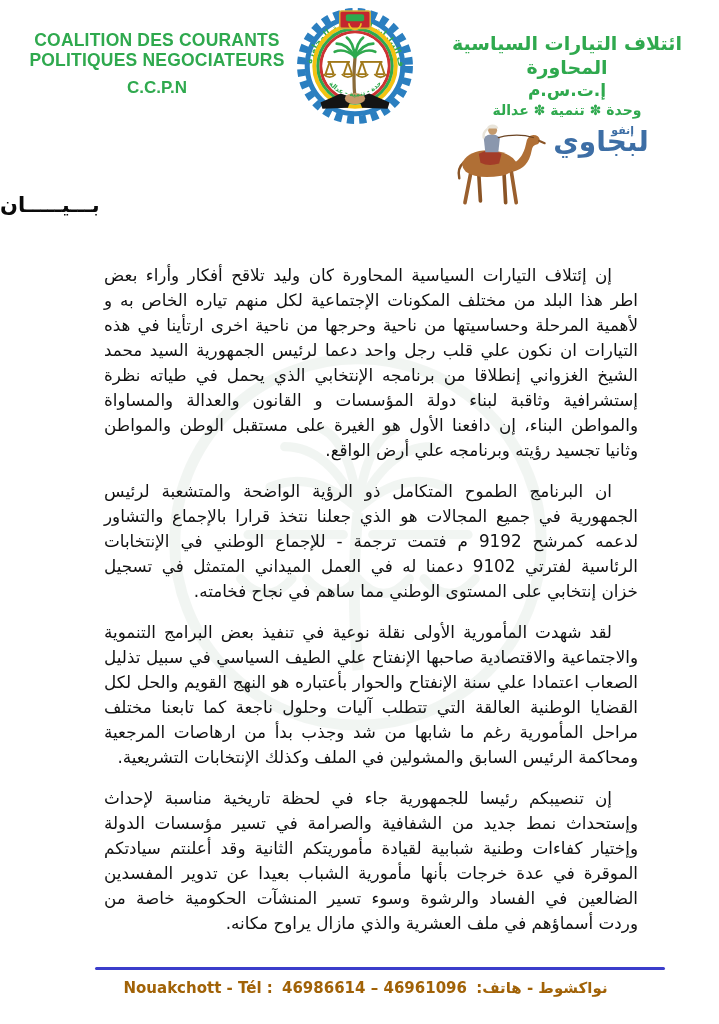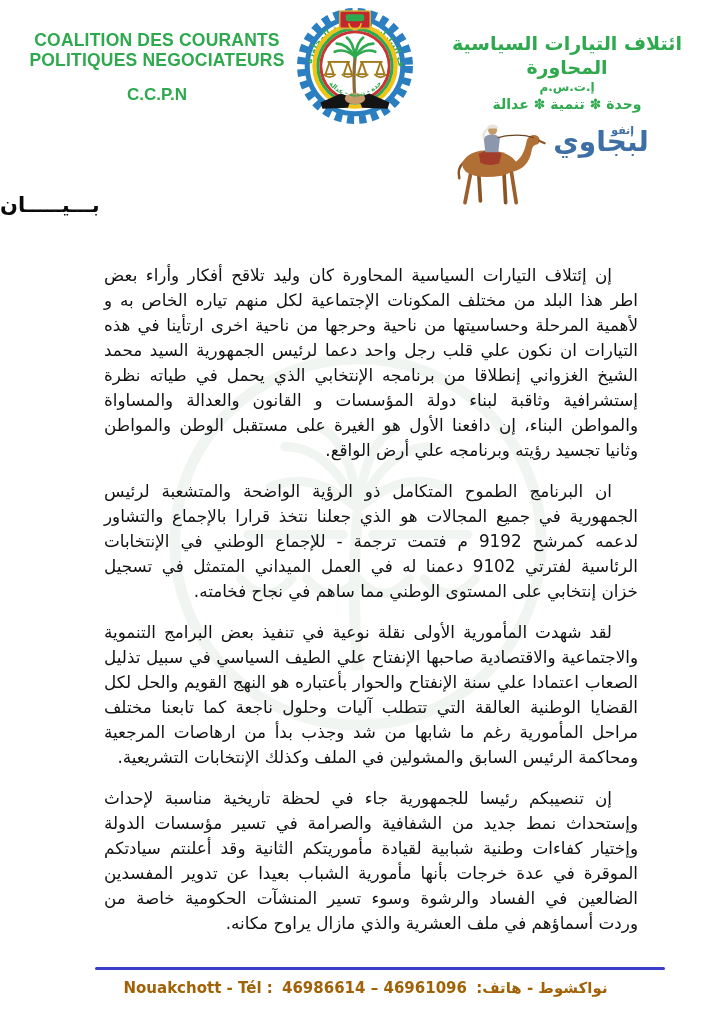--- a/index.html
+++ b/index.html
@@ -8,29 +8,29 @@
     background:#ffffff;overflow:hidden;
     font-family:"DejaVu Sans",sans-serif;color:#111;padding-left:12px;
   }
   
   .header-left{
     position:absolute;left:24px;top:30px;width:266px;text-align:center;
     font-family:"Liberation Sans","DejaVu Sans",sans-serif;
     color:#2FA94E;font-weight:bold;line-height:1.15;
   }
   .header-left .fr-line{font-size:17.5px;letter-spacing:.2px;}
-  .header-left .fr-acronym{font-size:17px;margin-top:15px;}
+  .header-left .fr-acronym{font-size:17px;margin-top:8px;}
   .header-left .fr-motto{font-size:14px;margin-top:6px;}
   .logo-wrap{position:absolute;left:294px;top:5px;width:122px;height:122px;}
   .header-right{
     position:absolute;right:14px;top:32px;width:300px;text-align:center;
     direction:rtl;color:#2FA94E;font-weight:bold;line-height:1.25;
   }
   .header-right .ar-line1{font-size:19px;}
-  .header-right .ar-line2{font-size:12px;}
+  .header-right .ar-line2{font-size:17px;}
   .header-right .ar-motto{font-size:14px;margin-top:1px;}
   
   .press-logo{position:absolute;left:430px;top:120px;width:230px;height:92px;}
   .press-logo .camel{position:absolute;left:0;top:0;}
   .press-logo .brand{
     position:absolute;right:0;top:8px;width:118px;text-align:center;direction:rtl;
     color:#3D6EA5;
   }
   .press-logo .brand-name{font-size:28px;font-weight:bold;line-height:1;}
   .press-logo .brand-sub{

